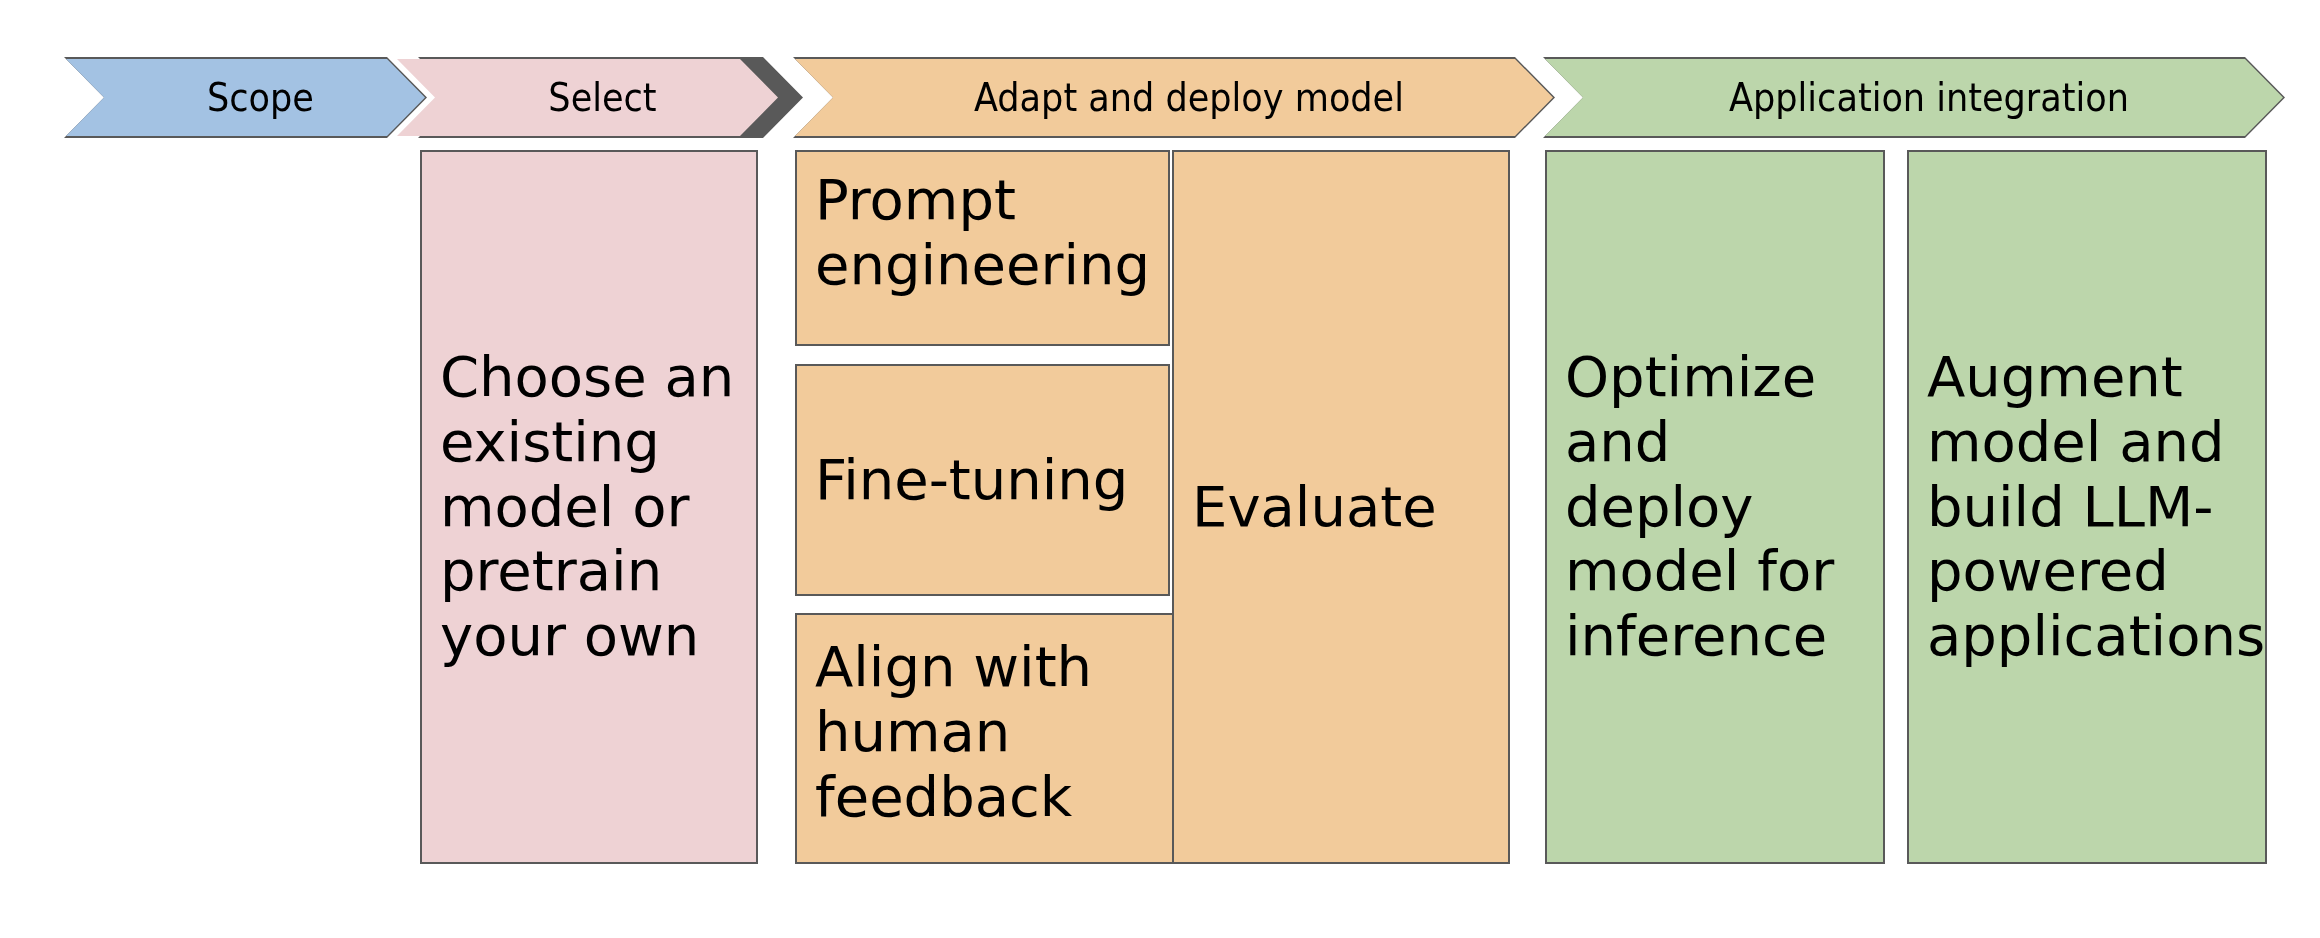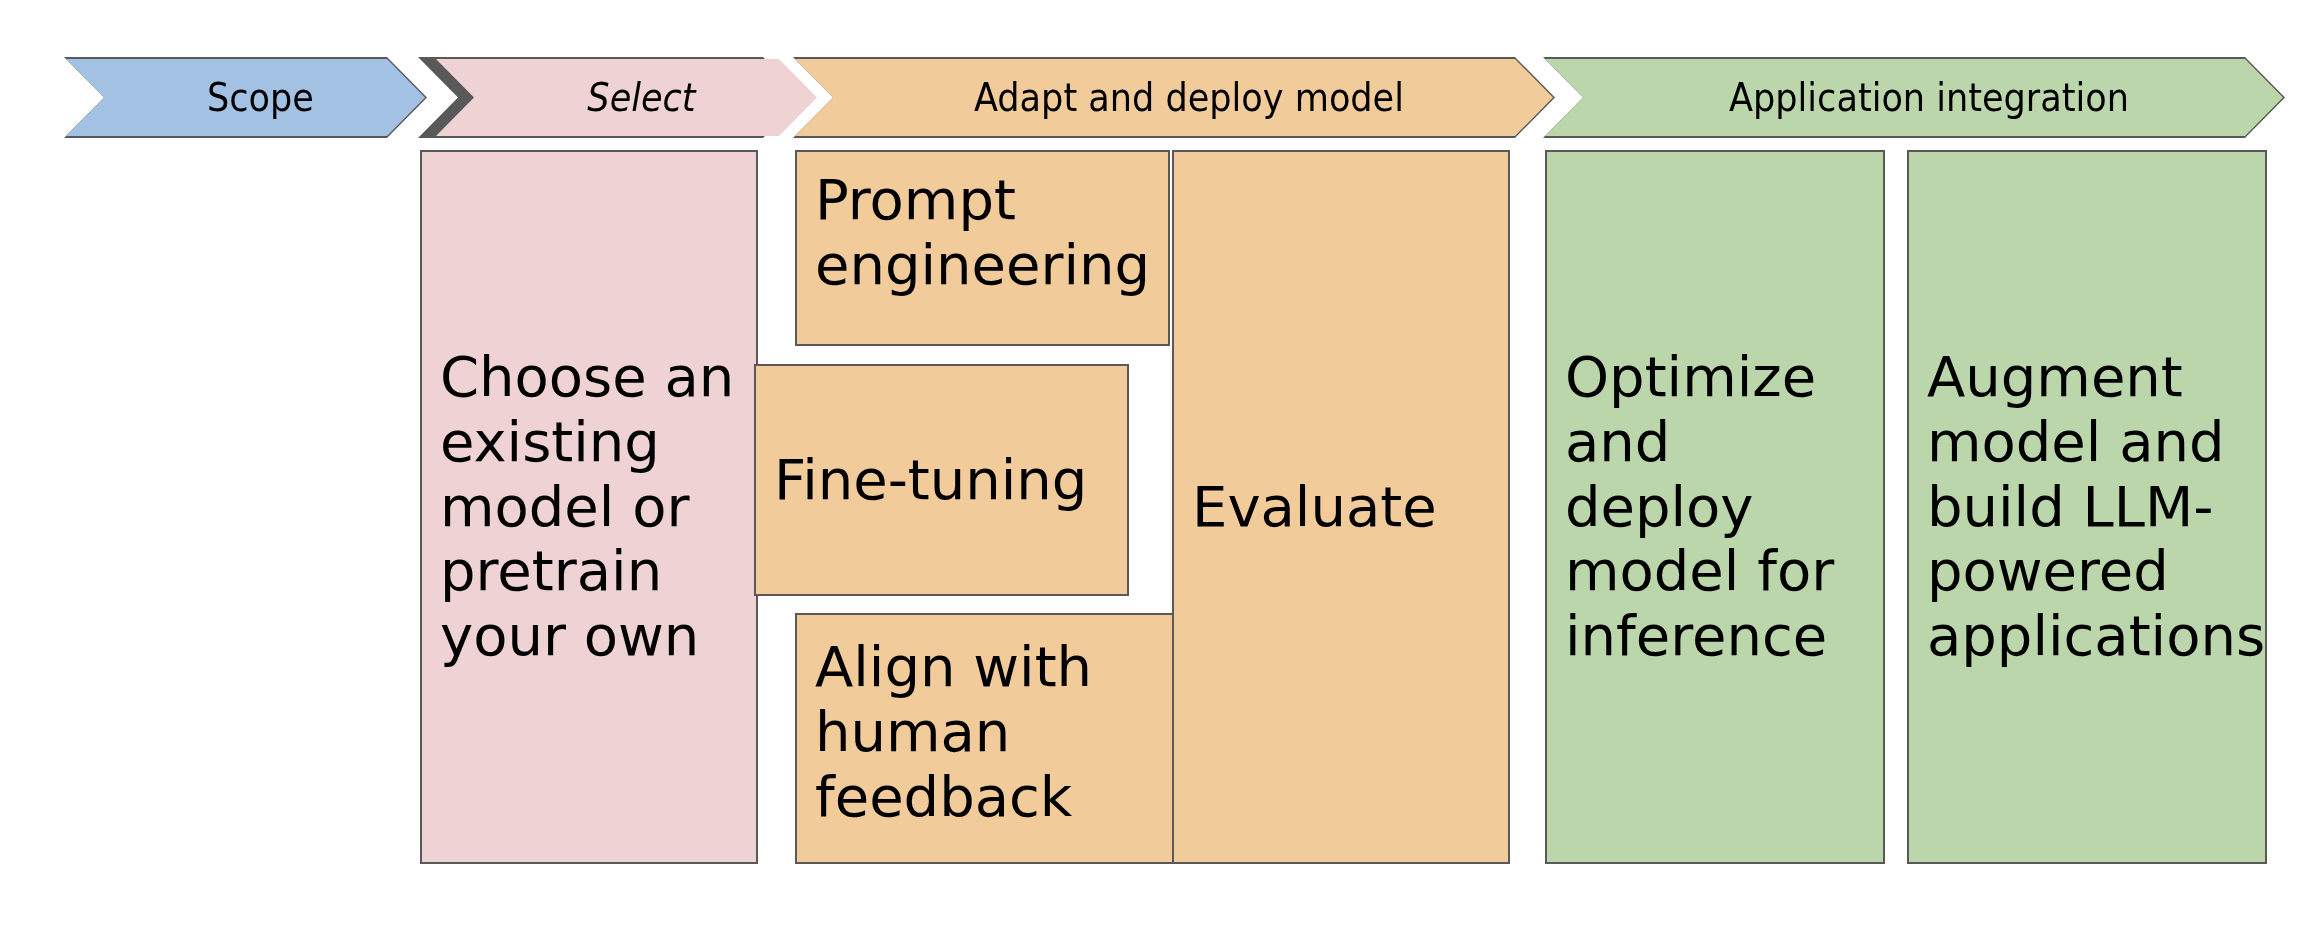--- a/index.html
+++ b/index.html
@@ -71,21 +71,21 @@
 <div id="stage">
 
   <div class="chev-border" style="left:64px;top:57px;width:363px;"></div>
   <div class="chev c-blue" style="left:66px;top:59px;width:359px;">
     <div class="chev-inner">
       <span>Scope</span>
     </div>
   </div>
 
   <div class="chev-border" style="left:418px;top:57px;width:385px;"></div>
-  <div class="chev c-pink" style="left:436px;top:59px;width:381px;font-style:italic;">
+  <div class="chev c-pink" style="left:397px;top:59px;width:381px;">
     <div class="chev-inner">
       <span>Select</span>
     </div>
   </div>
 
   <div class="chev-border" style="left:793px;top:57px;width:762px;"></div>
   <div class="chev c-orange" style="left:795px;top:59px;width:758px;">
     <div class="chev-inner">
       <span>Adapt and deploy model</span>
     </div>
@@ -100,21 +100,21 @@
 
 
   <div class="box c-pink" style="left:420px;top:150px;width:338px;height:714px;">
     <span>Choose an existing model or pretrain your own</span>
   </div>
 
   <div class="box c-orange" style="left:795px;top:150px;width:375px;height:196px;align-items:flex-start;padding-top:16px;">
     <span>Prompt engineering</span>
   </div>
 
-  <div class="box c-orange" style="left:754px;top:364px;width:375px;height:232px;">
+  <div class="box c-orange" style="left:795px;top:364px;width:375px;height:232px;">
     <span>Fine-tuning</span>
   </div>
 
   <div class="box c-orange" style="left:795px;top:613px;width:452px;height:251px;align-items:flex-start;padding-top:20px;">
     <span>Align with human feedback</span>
   </div>
 
   <div class="box c-orange" style="left:1172px;top:150px;width:338px;height:714px;text-align:center;">
     <span>Evaluate</span>
   </div>

